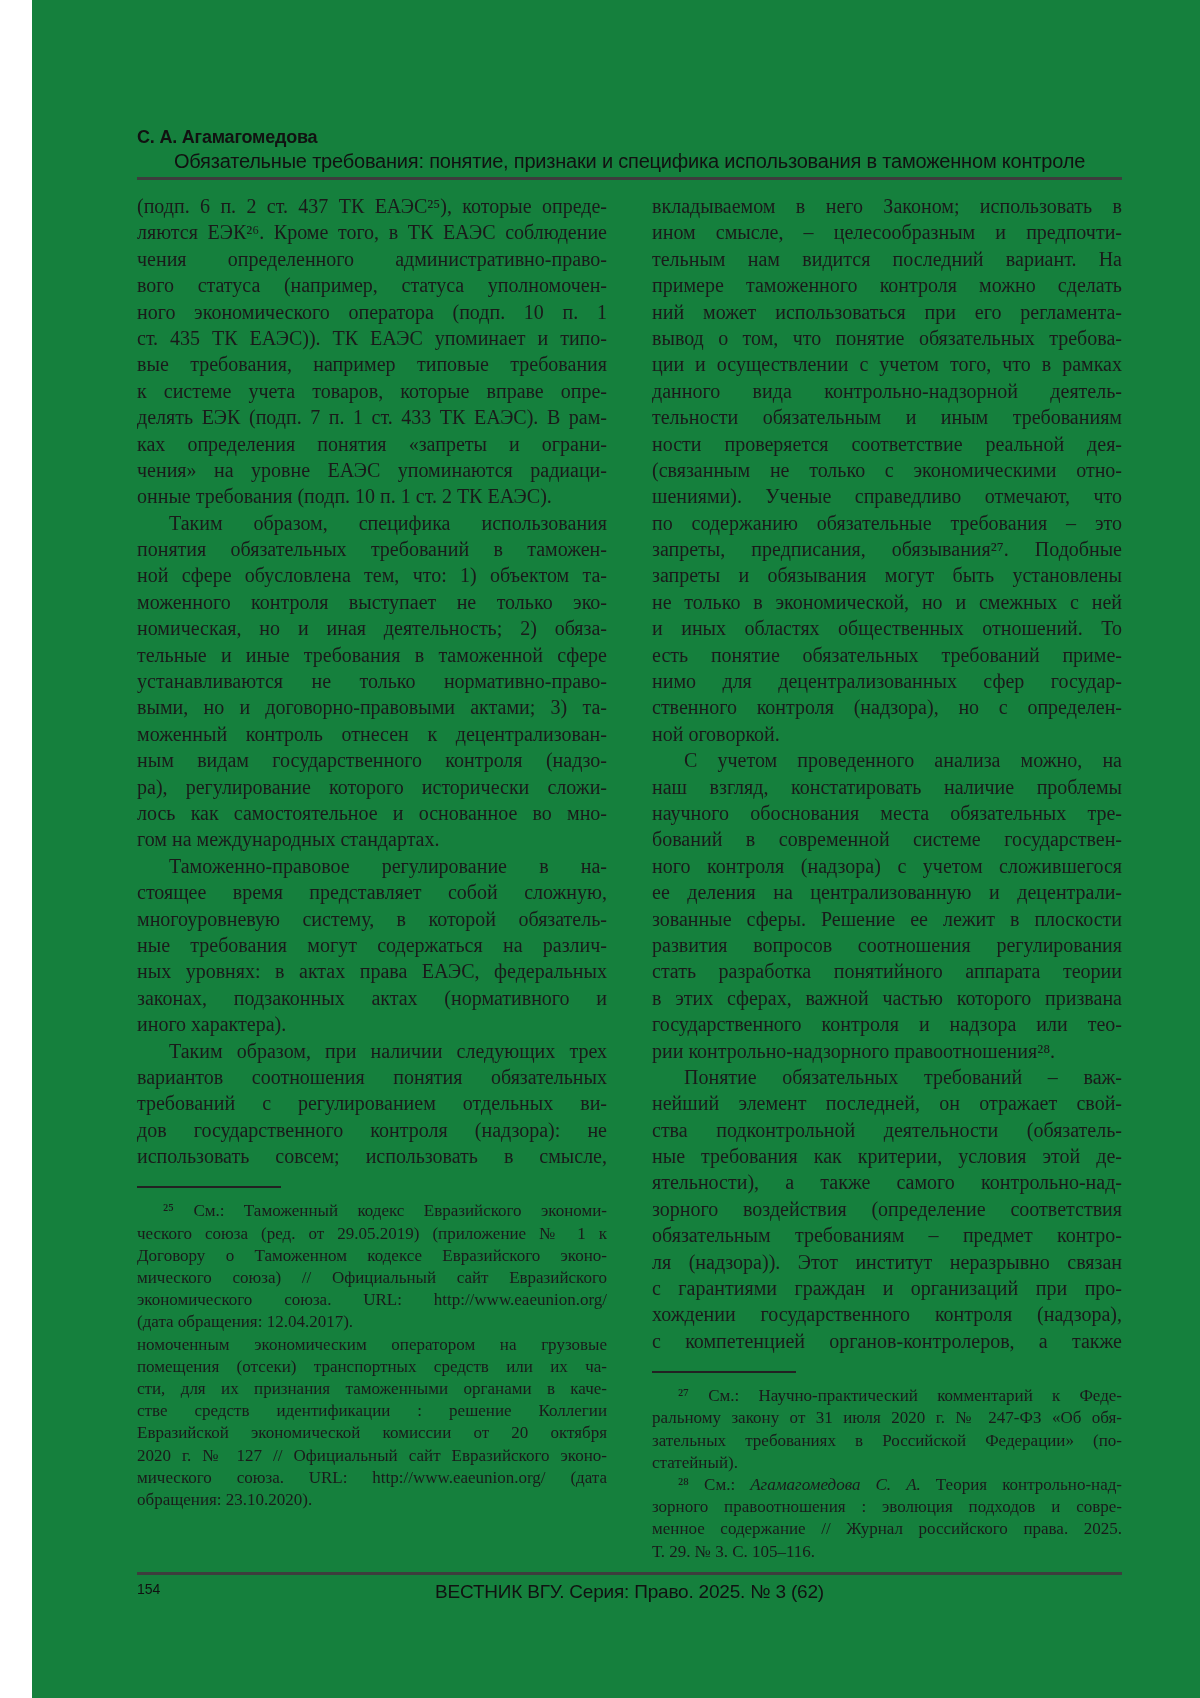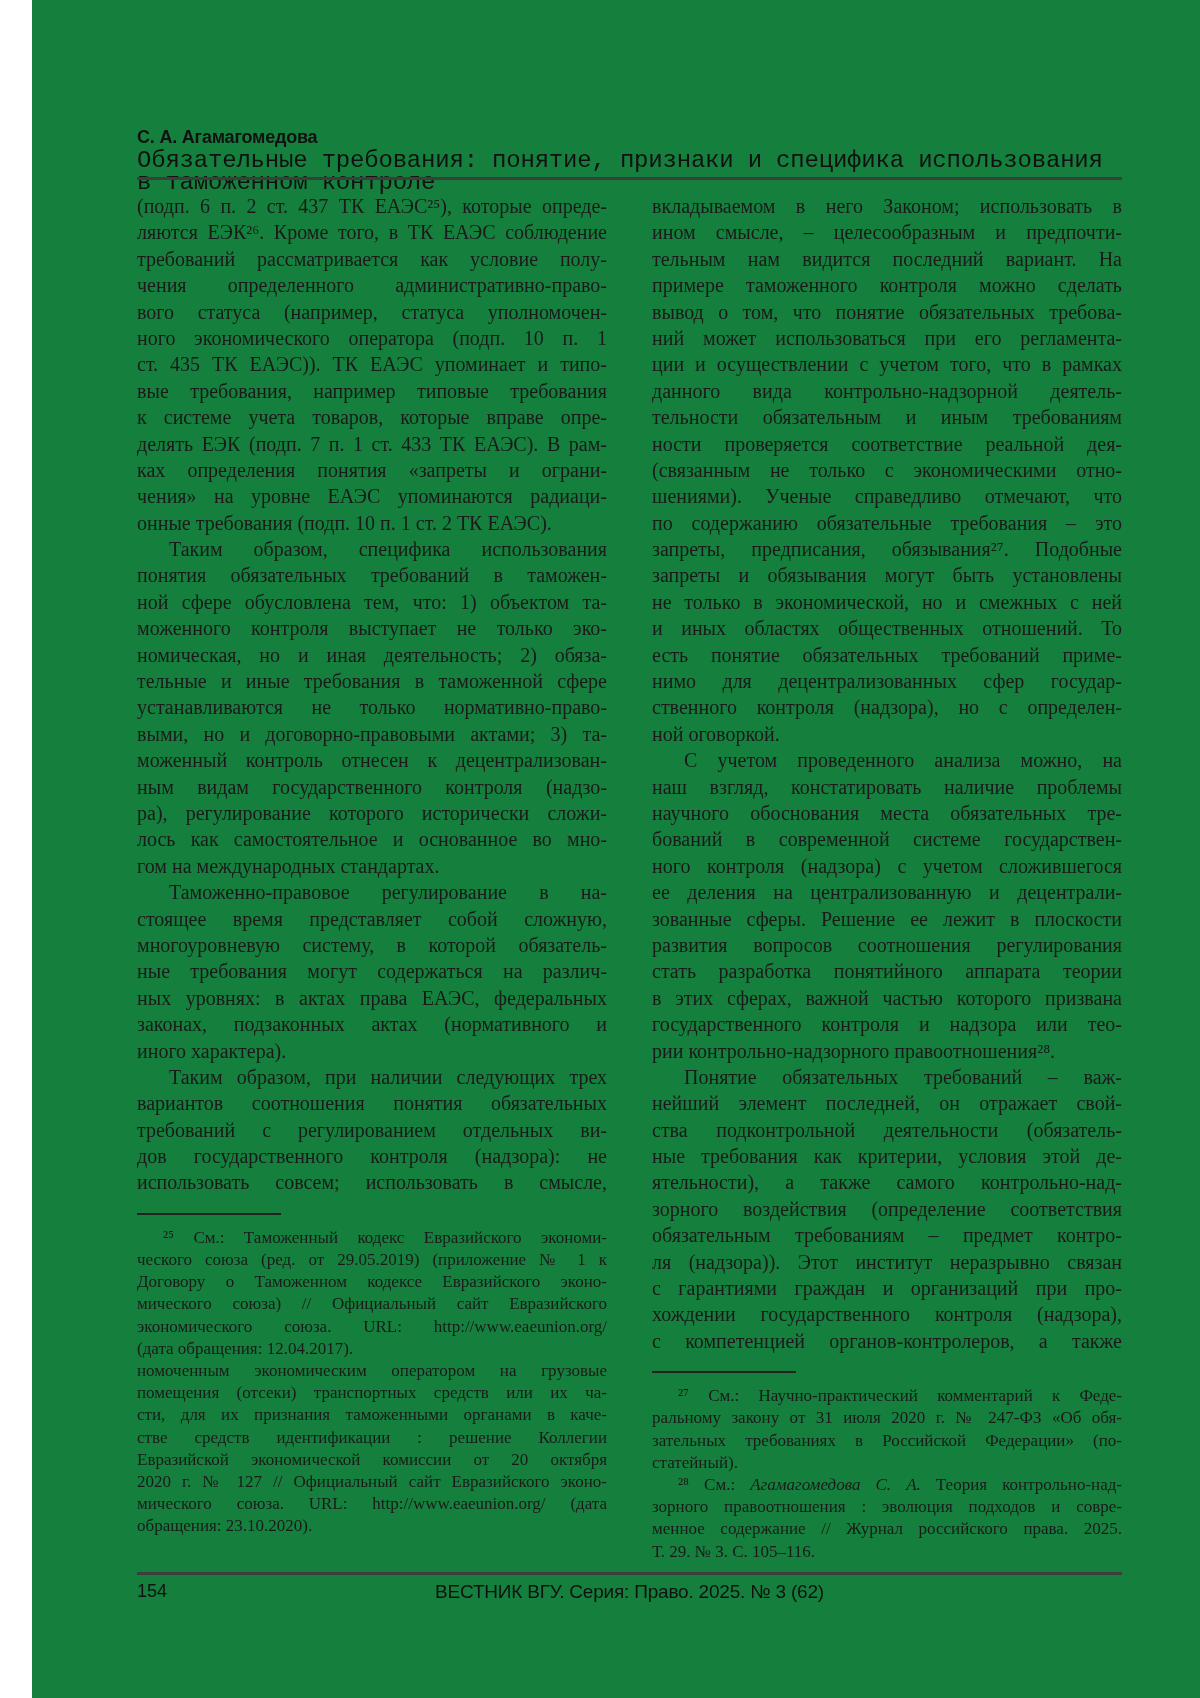--- a/index.html
+++ b/index.html
@@ -3,57 +3,56 @@
 <meta charset="utf-8">
 <style>
   html,body{margin:0;padding:0;background:#ffffff;}
   #page{position:relative;width:1200px;height:1698px;background:#15803d;overflow:hidden;
         font-family:"Liberation Serif","DejaVu Serif",serif;color:#1a1a1a;margin-left:32px;}
   
   .hdr-author{position:absolute;left:105px;top:126px;width:985px;
       font-family:"Liberation Sans","DejaVu Sans",sans-serif;font-weight:bold;
       font-size:18px;line-height:22px;letter-spacing:-0.2px;color:#111;}
   .hdr-title{position:absolute;left:105px;top:150px;width:985px;
-      font-family:Liberation Mono, monospace;
-      font-size:24px;line-height:22px;letter-spacing:-0.2px;color:#111;}
+      font-family:Liberation Sans, sans-serif;
+      font-size:20px;line-height:22px;letter-spacing:-0.2px;color:#111;text-align:center;}
   .hdr-rule{position:absolute;left:105px;top:177px;width:985px;height:3px;background:#3d3d3d;}
   
   .col{position:absolute;top:193px;width:470px;}
   #col-left{left:105px;}
   #col-right{left:620px;}
   .body-ln{font-size:20px;line-height:26.4px;height:26.4px;overflow:hidden;
       text-align:justify;text-align-last:justify;}
   .body-ln.last{text-align-last:left;}
   .body-ln.indent{padding-left:32px;}
   .fn-sep{width:144px;border-top:2px solid #222;margin-top:17px;margin-bottom:12px;}
   .fn-ln{font-size:17px;line-height:22.2px;height:22.2px;overflow:hidden;
       text-align:justify;text-align-last:justify;}
   .fn-ln.last{text-align-last:left;}
   .fn-ln.first{padding-left:26px;}
   .fn-ln i{font-style:italic;}
   
   .ftr-rule{position:absolute;left:105px;top:1572px;width:985px;height:3px;background:#3d3d3d;}
   .ftr-page{position:absolute;left:105px;top:1581px;
-      font-family:"Liberation Sans","DejaVu Sans",sans-serif;font-size:18px;color:#111;}
+      font-family:"Liberation Sans","DejaVu Sans",sans-serif;font-size:14px;color:#111;}
   .ftr-journal{position:absolute;left:105px;top:1581px;width:985px;text-align:center;
       font-family:"Liberation Sans","DejaVu Sans",sans-serif;font-size:19px;
       letter-spacing:-0.2px;color:#111;}
 </style>
 </head>
 <body>
 
 <div id="page">
   <div class="hdr-author">С. А. Агамагомедова</div>
   <div class="hdr-title">Обязательные требования: понятие, признаки и специфика использования в таможенном контроле</div>
   <div class="hdr-rule"></div>
 
   <div id="col-left" class="col">
       <div class="body-ln">(подп. 6 п. 2 ст. 437 ТК ЕАЭС²⁵), которые опреде-</div>
       <div class="body-ln">ляются ЕЭК²⁶. Кроме того, в ТК ЕАЭС соблюдение</div>
-      <div class="body-ln">требований рассматривается как условие полу-</div>
       <div class="body-ln">чения определенного административно-право-</div>
       <div class="body-ln">вого статуса (например, статуса уполномочен-</div>
       <div class="body-ln">ного экономического оператора (подп. 10 п. 1</div>
       <div class="body-ln">ст. 435 ТК ЕАЭС)). ТК ЕАЭС упоминает и типо-</div>
       <div class="body-ln">вые требования, например типовые требования</div>
       <div class="body-ln">к системе учета товаров, которые вправе опре-</div>
       <div class="body-ln">делять ЕЭК (подп. 7 п. 1 ст. 433 ТК ЕАЭС). В рам-</div>
       <div class="body-ln">ках определения понятия «запреты и ограни-</div>
       <div class="body-ln">чения» на уровне ЕАЭС упоминаются радиаци-</div>
       <div class="body-ln last">онные требования (подп. 10 п. 1 ст. 2 ТК ЕАЭС).</div>
@@ -96,22 +95,22 @@
       <div class="fn-ln">Евразийской экономической комиссии от 20 октября</div>
       <div class="fn-ln">2020 г. № 127 // Официальный сайт Евразийского эконо-</div>
       <div class="fn-ln">мического союза. URL: http://www.eaeunion.org/ (дата</div>
       <div class="fn-ln last">обращения: 23.10.2020).</div>
     </div>
   <div id="col-right" class="col">
       <div class="body-ln">вкладываемом в него Законом; использовать в</div>
       <div class="body-ln">ином смысле, – целесообразным и предпочти-</div>
       <div class="body-ln">тельным нам видится последний вариант. На</div>
       <div class="body-ln">примере таможенного контроля можно сделать</div>
+      <div class="body-ln">ний может использоваться при его регламента-</div>
       <div class="body-ln">вывод о том, что понятие обязательных требова-</div>
-      <div class="body-ln">ний может использоваться при его регламента-</div>
       <div class="body-ln">ции и осуществлении с учетом того, что в рамках</div>
       <div class="body-ln">данного вида контрольно-надзорной деятель-</div>
       <div class="body-ln">тельности обязательным и иным требованиям</div>
       <div class="body-ln">ности проверяется соответствие реальной дея-</div>
       <div class="body-ln">(связанным не только с экономическими отно-</div>
       <div class="body-ln">шениями). Ученые справедливо отмечают, что</div>
       <div class="body-ln">по содержанию обязательные требования – это</div>
       <div class="body-ln">запреты, предписания, обязывания²⁷. Подобные</div>
       <div class="body-ln">запреты и обязывания могут быть установлены</div>
       <div class="body-ln">не только в экономической, но и смежных с ней</div>

